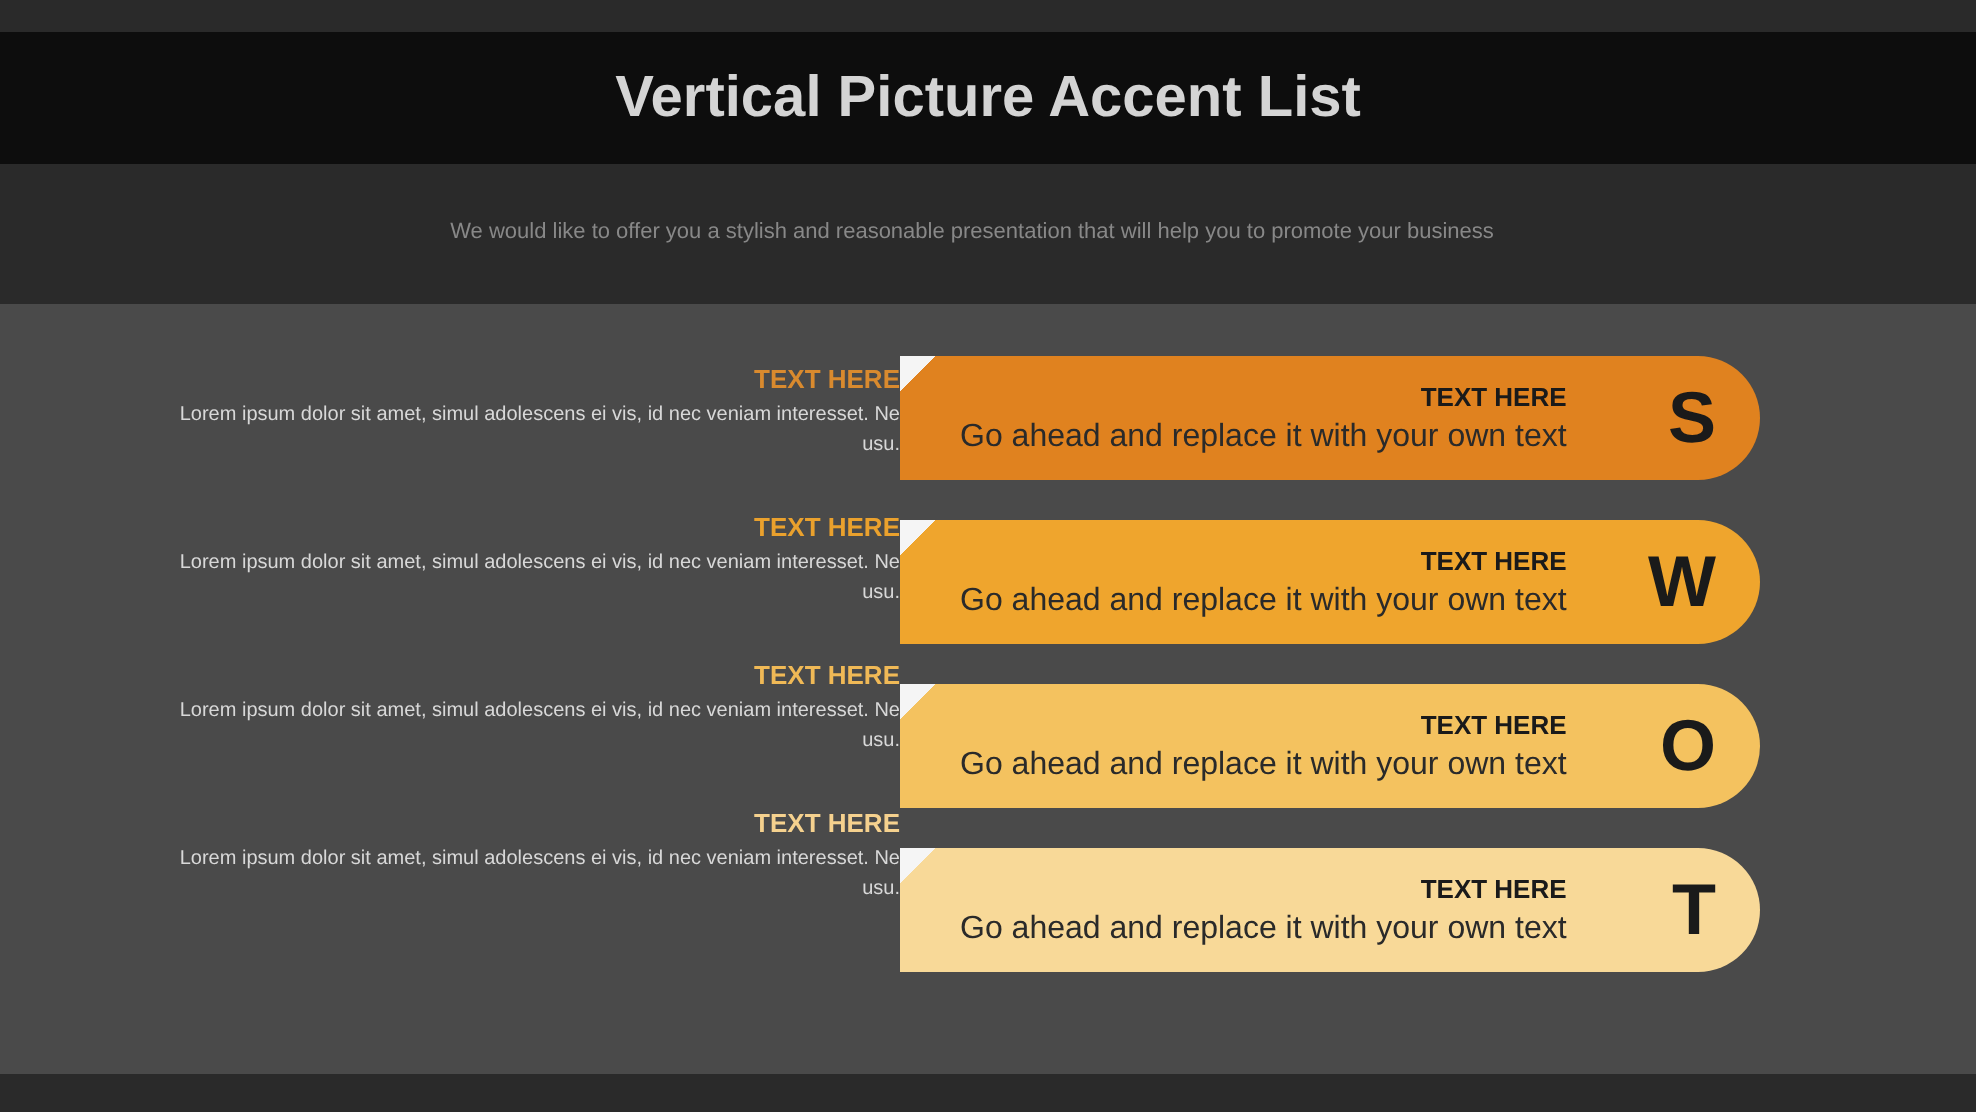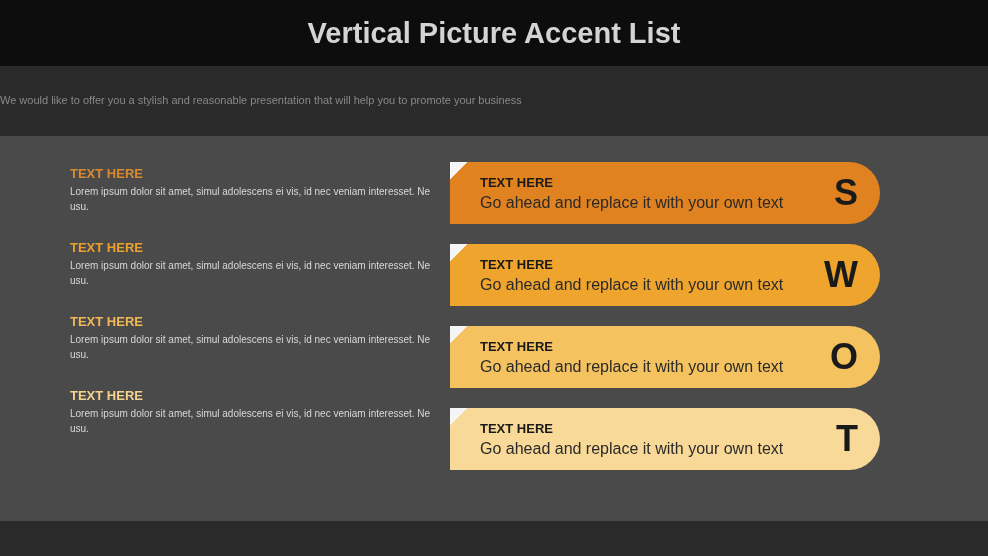--- a/index.html
+++ b/index.html
@@ -14,41 +14,43 @@
       font-family: Arial, Helvetica, sans-serif;
       overflow: hidden;
     }
     .title-bar {
       width: 100%;
       height: 66px;
       background: #0d0d0d;
       display: flex;
       align-items: center;
       justify-content: center;
-      margin-top: 0;
+      margin-top: 16px;
     }
     .title {
       color: #d4d4d4;
       font-size: 29px;
       font-weight: bold;
     }
     .subtitle-area {
       width: 100%;
       padding: 28px 16px 30px 0;
+      text-align: center;
     }
     .subtitle {
       color: #888;
       font-size: 11px;
     }
     .content-area {
       background: #4a4a4a;
       width: 100%;
       height: 385px;
       padding: 26px 70px 20px 70px;
       display: flex;
+      text-align: right;
     }
     .left-col {
       width: 380px;
       display: flex;
       flex-direction: column;
       gap: 26px;
       padding-top: 4px;
     }
     .left-item {
       display: flex;

